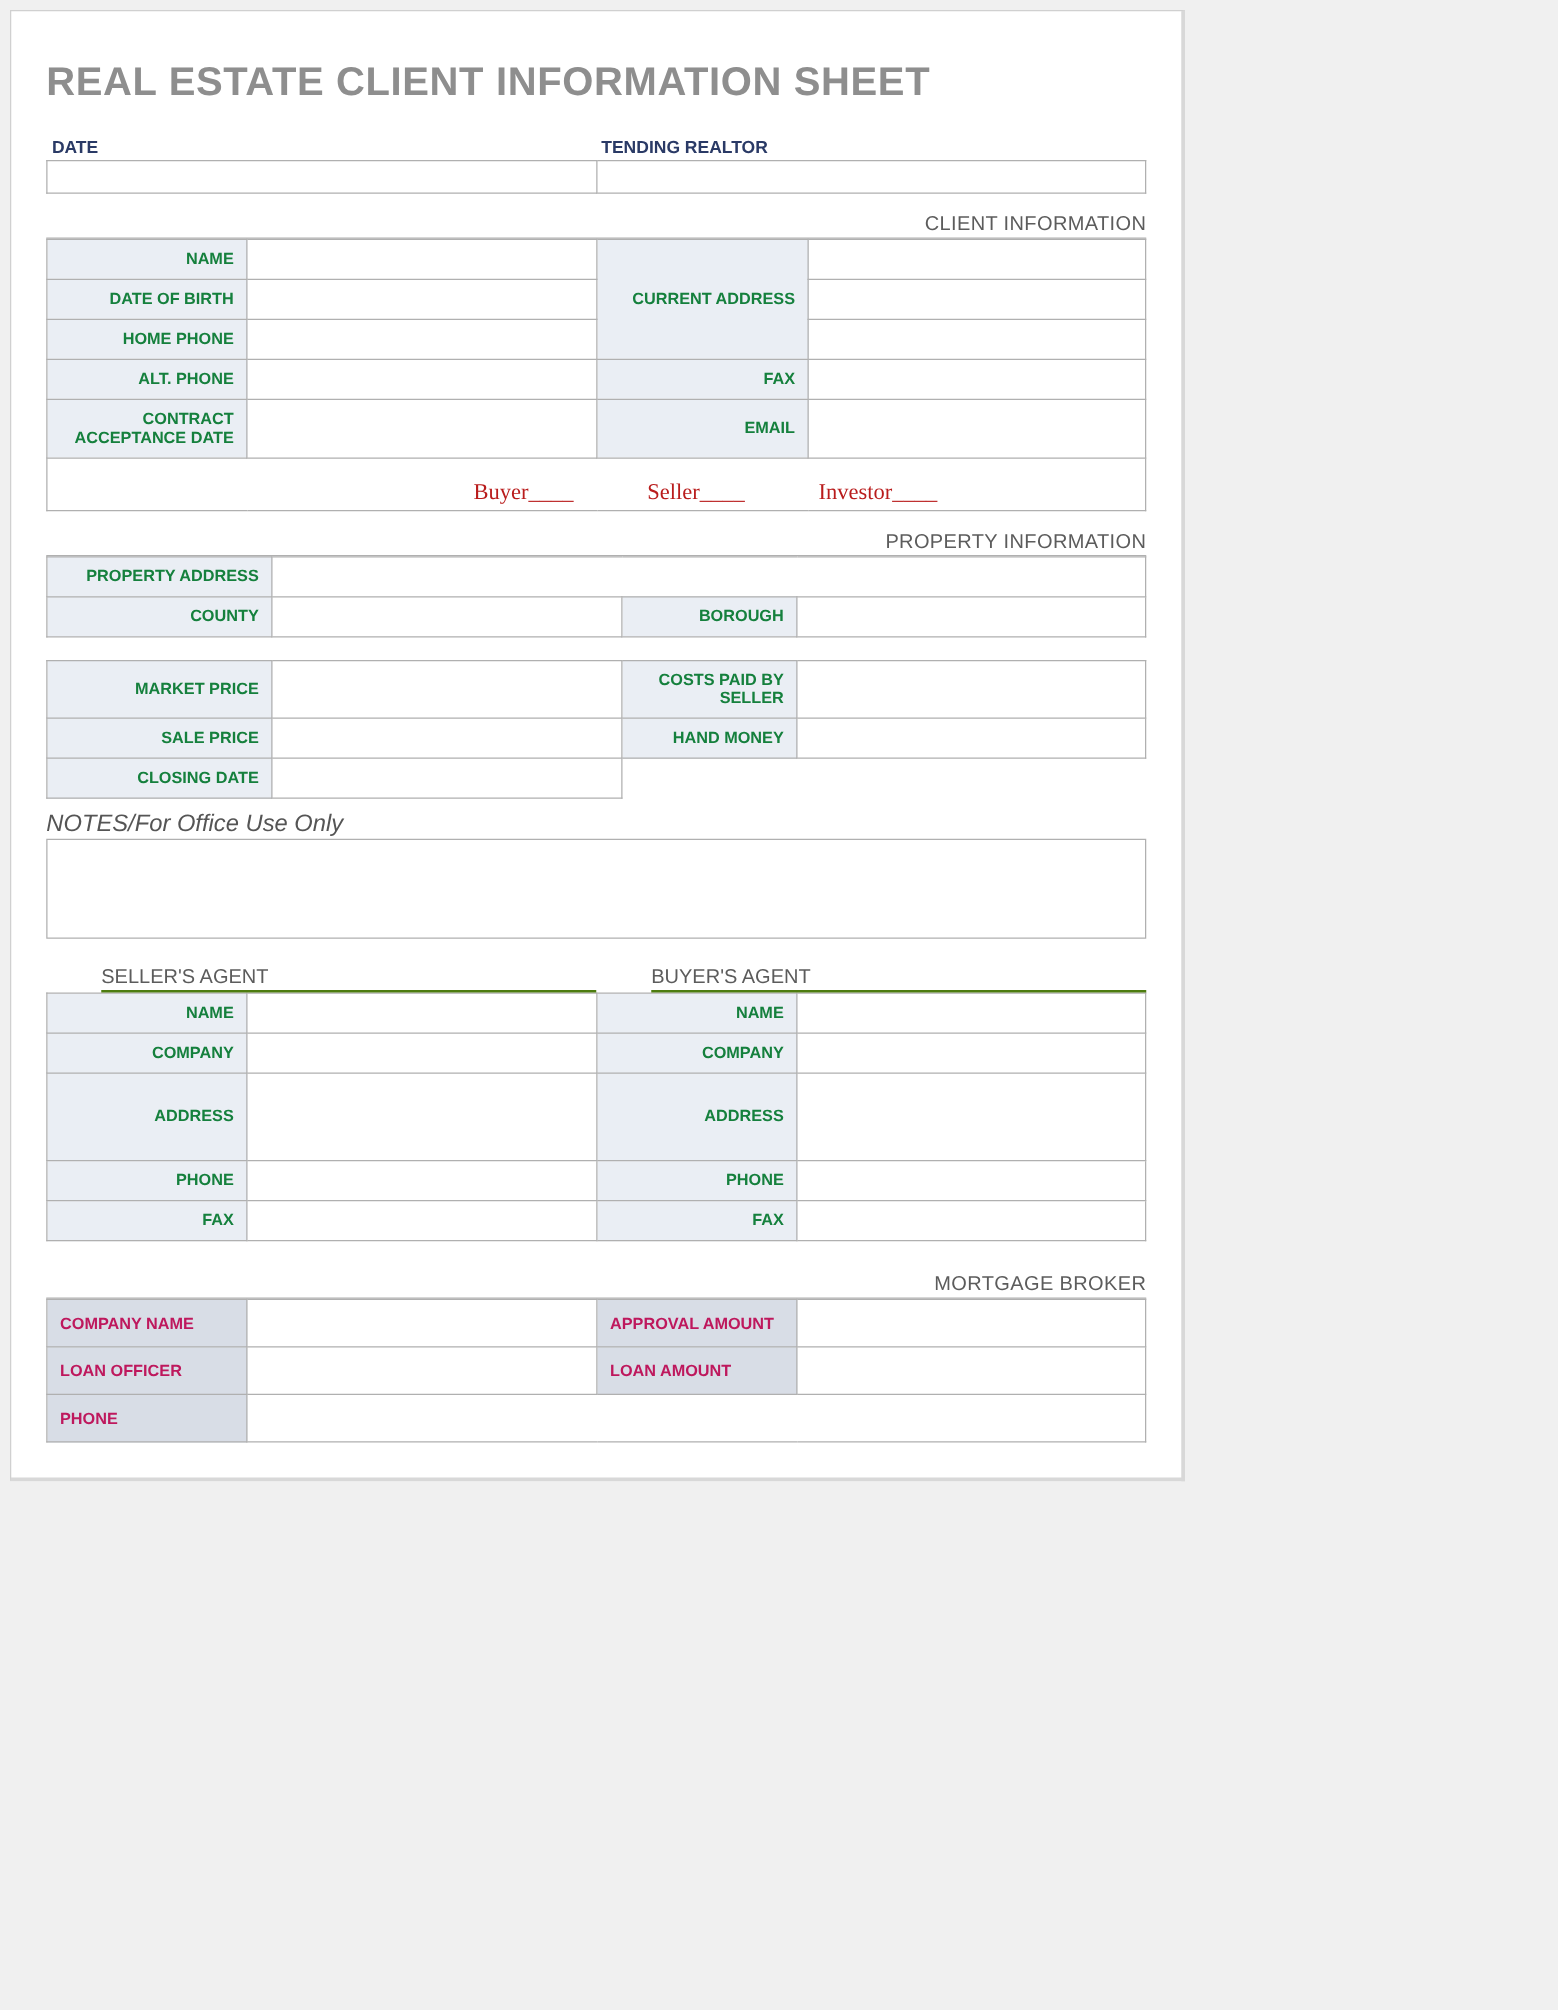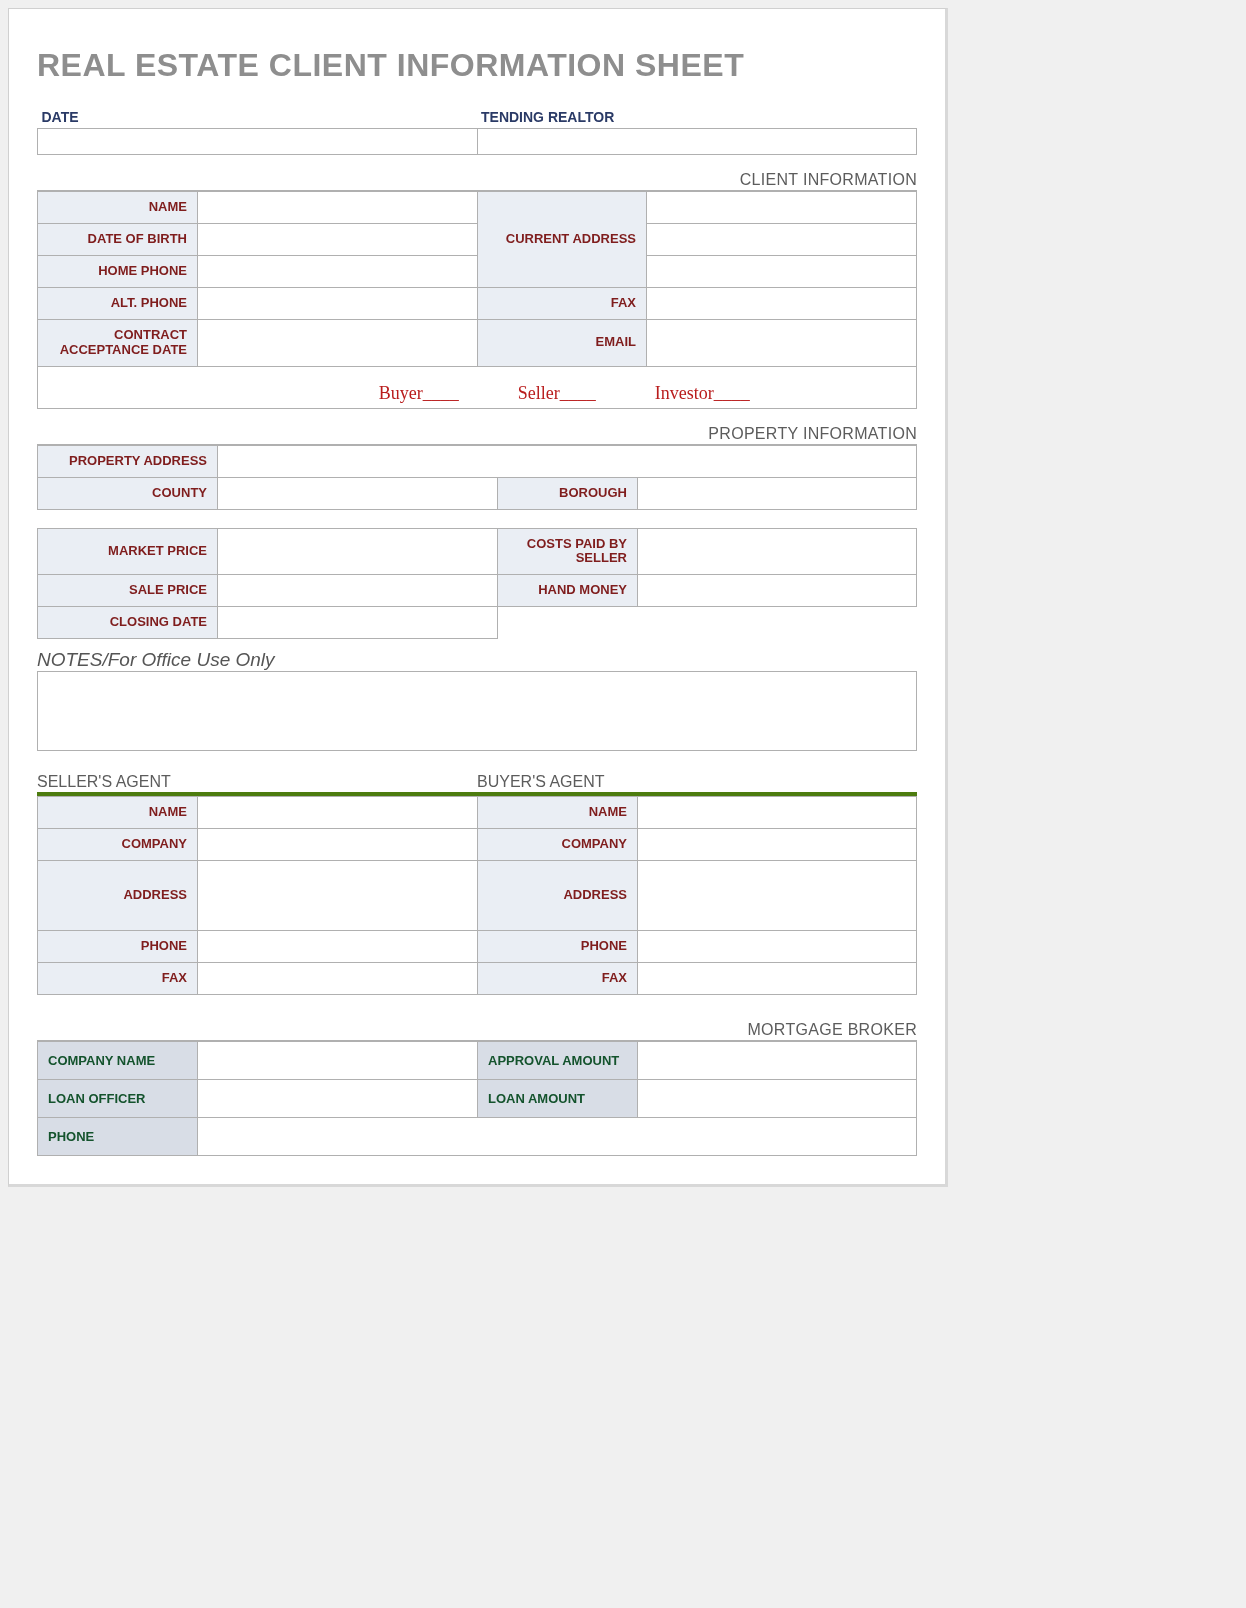--- a/index.html
+++ b/index.html
@@ -44,31 +44,31 @@
     color: #5c5c5c;
     letter-spacing: 0.3px;
     margin-top: 16px;
     border-bottom: 1px solid #b0b0b0;
     padding-bottom: 1px;
     text-align: right;
   }
 
   .lbl {
     background: #eaeef4;
-    color: #7f1d1d;
+    color: #15803d;
     font-weight: bold;
     font-size: 13px;
     text-align: right;
     padding: 8px 10px 8px 6px;
     vertical-align: middle;
     line-height: 1.15;
   }
   .lbl-left {
     background: #d8dde6;
-    color: #14532d;
+    color: #be185d;
     font-weight: bold;
     font-size: 13px;
     text-align: left;
     padding: 8px 10px;
     vertical-align: middle;
   }
   .val { background: #fff; }
   td.noborder { border: none; }
 
   
@@ -101,22 +101,23 @@
   .notes-box {
     border: 1px solid #b0b0b0;
     height: 80px;
   }
 
   .agents-headings { display: flex; margin-top: 22px; }
   .agents-headings .h {
     flex: 1;
     font-size: 16px;
     color: #5c5c5c;
-    border-bottom: 4px solid #4d7c0f;
+    border-bottom: 2px solid #4d7c0f;
     padding-bottom: 1px;
+    margin-left: 44px;
   }
   .agent-table .c1 { width: 160px; }
   .agent-table .c2 { width: 280px; }
   .agent-table .c3 { width: 160px; }
   .agent-table .c4 { width: auto; }
   .agent-address td.lbl, .agent-address td.val { height: 70px; }
 
   .broker-table .c1 { width: 160px; }
   .broker-table .c2 { width: 280px; }
   .broker-table .c3 { width: 160px; }

